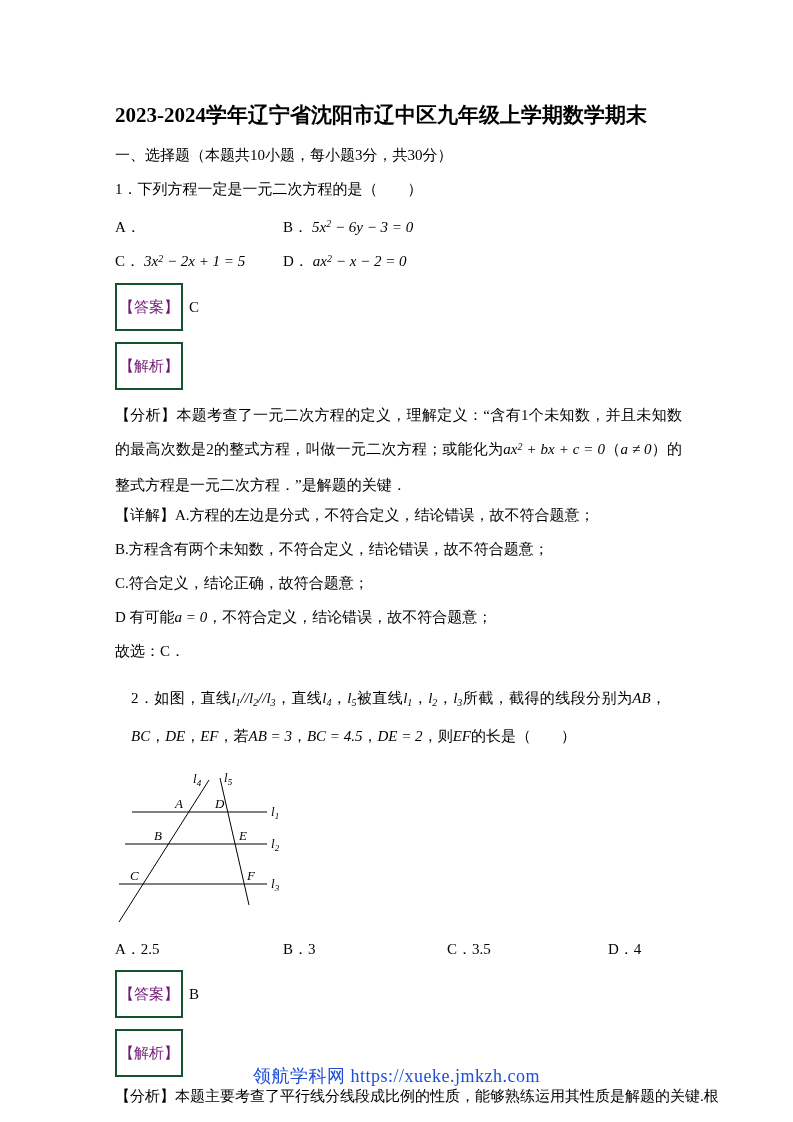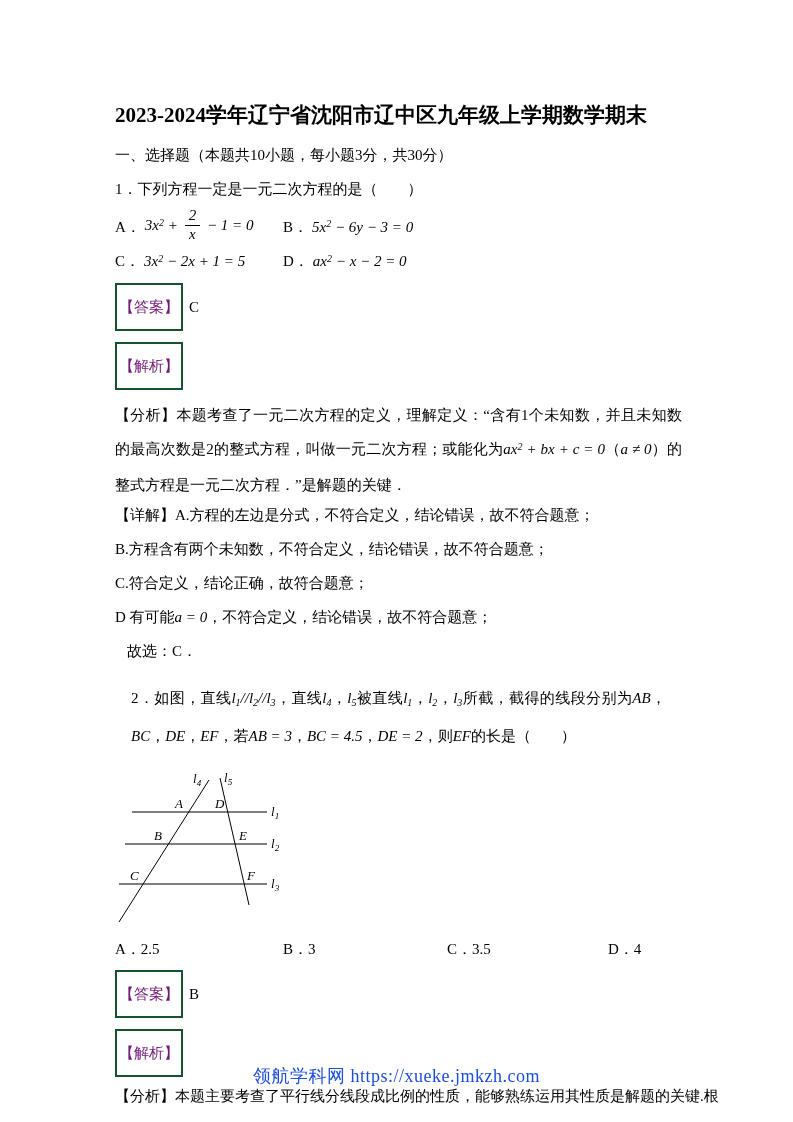--- a/index.html
+++ b/index.html
@@ -36,21 +36,21 @@
   .frac .fd{padding:0 4px;}
 
   .answer-line{margin:0 0 11px 0;line-height:22px;}
   .blue-box{display:inline-block;border:2px solid #14532d;color:#701a75;padding:12px 2px;line-height:20px;}
   .answer-letter{margin-left:6px;}
   .analysis-label-line{margin:0 0 8px 0;line-height:22px;}
 
   .para{margin:0;line-height:34px;text-align:justify;}
   .analysis-para{margin:0 0 2px 0;}
   .detail-line{margin:0 0 12px 0;line-height:22px;}
-  .conclusion{margin:12px 0 18px 12px;}
+  .conclusion{margin:12px 0 18px 0;}
 
   .q2-stem{margin:16px;line-height:36px;}
   .diagram-wrap{margin:0 0 8px 2px;height:160px;}
   .diagram-svg line{stroke:#000;stroke-width:1;}
   .diagram-svg text{font-family:"Liberation Serif",serif;font-style:italic;font-size:13px;fill:#000;}
 
   .q2-opts{display:flex;margin:0 0 10px 0;line-height:22px;}
   .o1{width:168px;}.o2{width:164px;}.o3{width:161px;}
 
   .q2-analysis{white-space:nowrap;line-height:22px;margin:0;}
@@ -67,24 +67,20 @@
       <span class="tline">2023-2024学年辽宁省沈阳市辽中区九年级上学期数学期末</span>
     </h1>
 
     <p class="line section-header">一、选择题（本题共10小题，每小题3分，共30分）</p>
 
     <p class="line q-stem">1．下列方程一定是一元二次方程的是（　　）</p>
 
     <div class="opt-row row1">
       <div class="opt w-q1">
         <span class="opt-label">A．</span>
-        <span class="formula"><span class="math">3x</span><span class="seg-sup">2</span><span class="math"> + </span><span class="frac">
-              <span class="fn">2</span>
-              <span class="fd">x</span>
-            </span><span class="math"> − 1 = 0</span></span>
       </div>
       <div class="opt">
         <span class="opt-label">B．</span>
         <span class="formula"><span class="math">5x</span><span class="seg-sup">2</span><span class="math"> − 6y − 3 = 0</span></span>
       </div>
     </div>
 
     <div class="opt-row row2">
       <div class="opt w-q1">
         <span class="opt-label">C．</span>

